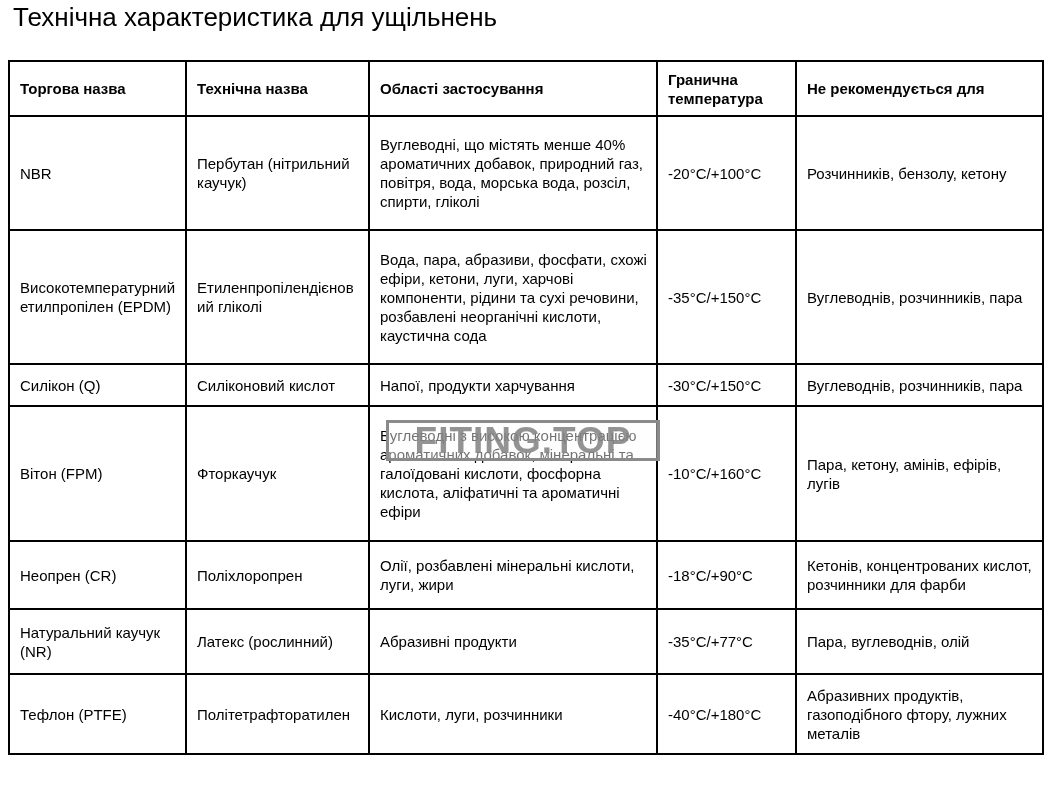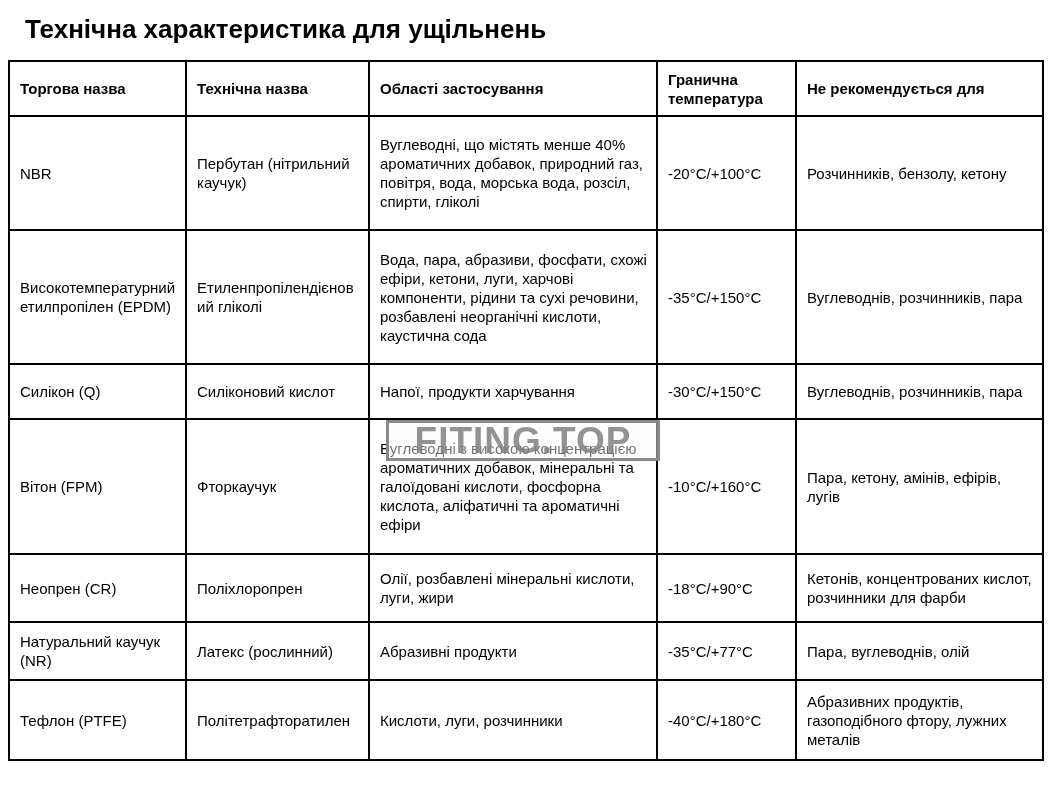--- a/index.html
+++ b/index.html
@@ -11,23 +11,23 @@
     font-family: "Liberation Sans", sans-serif;
     color: #000;
     position: relative;
     overflow: hidden;
   }
   .page-title {
     position: absolute;
     left: 13px;
     top: 2px;
     font-size: 26px;
-    font-weight: bold;
+    font-weight: normal;
     letter-spacing: 0;
-    margin: 12px;
+    margin: 0;
     font-family: "Liberation Sans", sans-serif;
   }
   table.seals {
     position: absolute;
     left: 8px;
     top: 60px;
     width: 1034px;
     border-collapse: collapse;
     table-layout: fixed;
   }
@@ -44,24 +44,24 @@
     vertical-align: middle;
     text-align: left;
     overflow-wrap: break-word;
     word-wrap: break-word;
   }
   table.seals th { font-weight: bold; }
   td.trade { font-weight: normal; }
   tr.h-head { height: 55px; }
   tr.r1 { height: 114px; }
   tr.r2 { height: 134px; }
-  tr.r3 { height: 55px; }
+  tr.r3 { height: 42px; }
   tr.r4 { height: 135px; }
   tr.r5 { height: 68px; }
-  tr.r6 { height: 58px; }
+  tr.r6 { height: 65px; }
   tr.r7 { height: 80px; }
   .watermark {
     position: absolute;
     left: 386px;
     top: 414px;
     width: 268px;
     height: 35px;
     border: 3px solid #8a8a8a;
     background: rgba(252, 252, 252, 0.45);
     display: flex;

